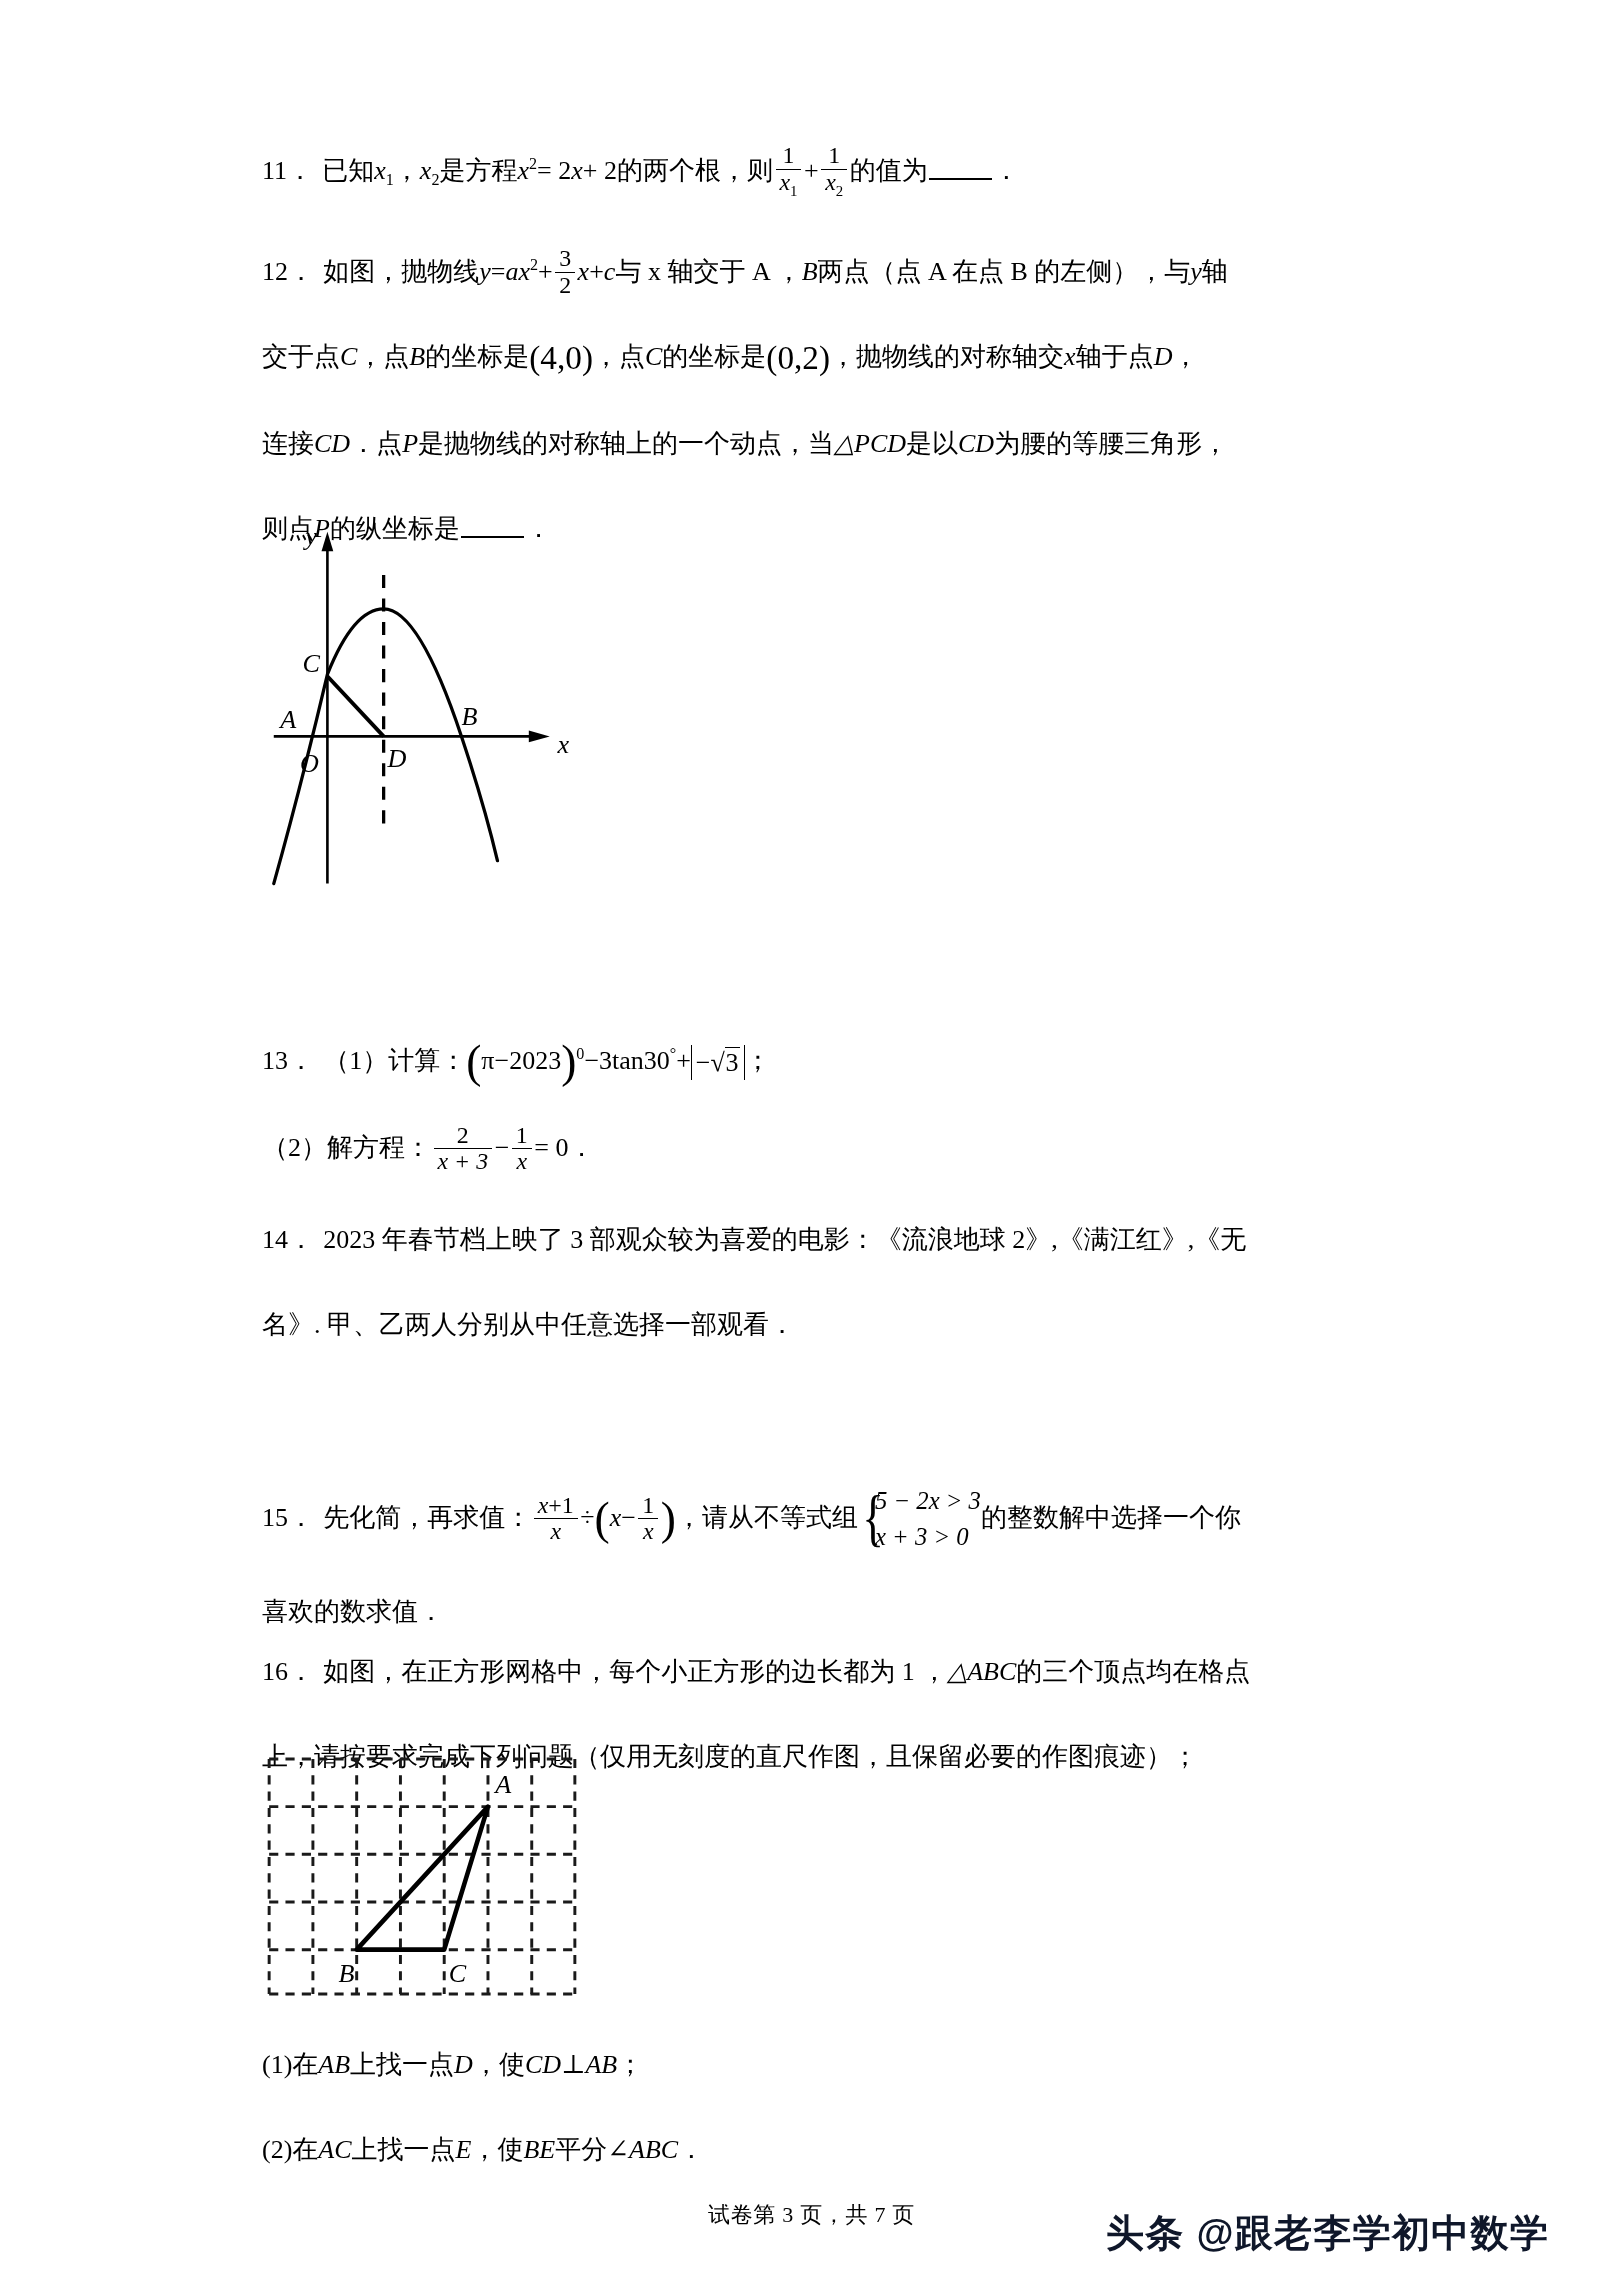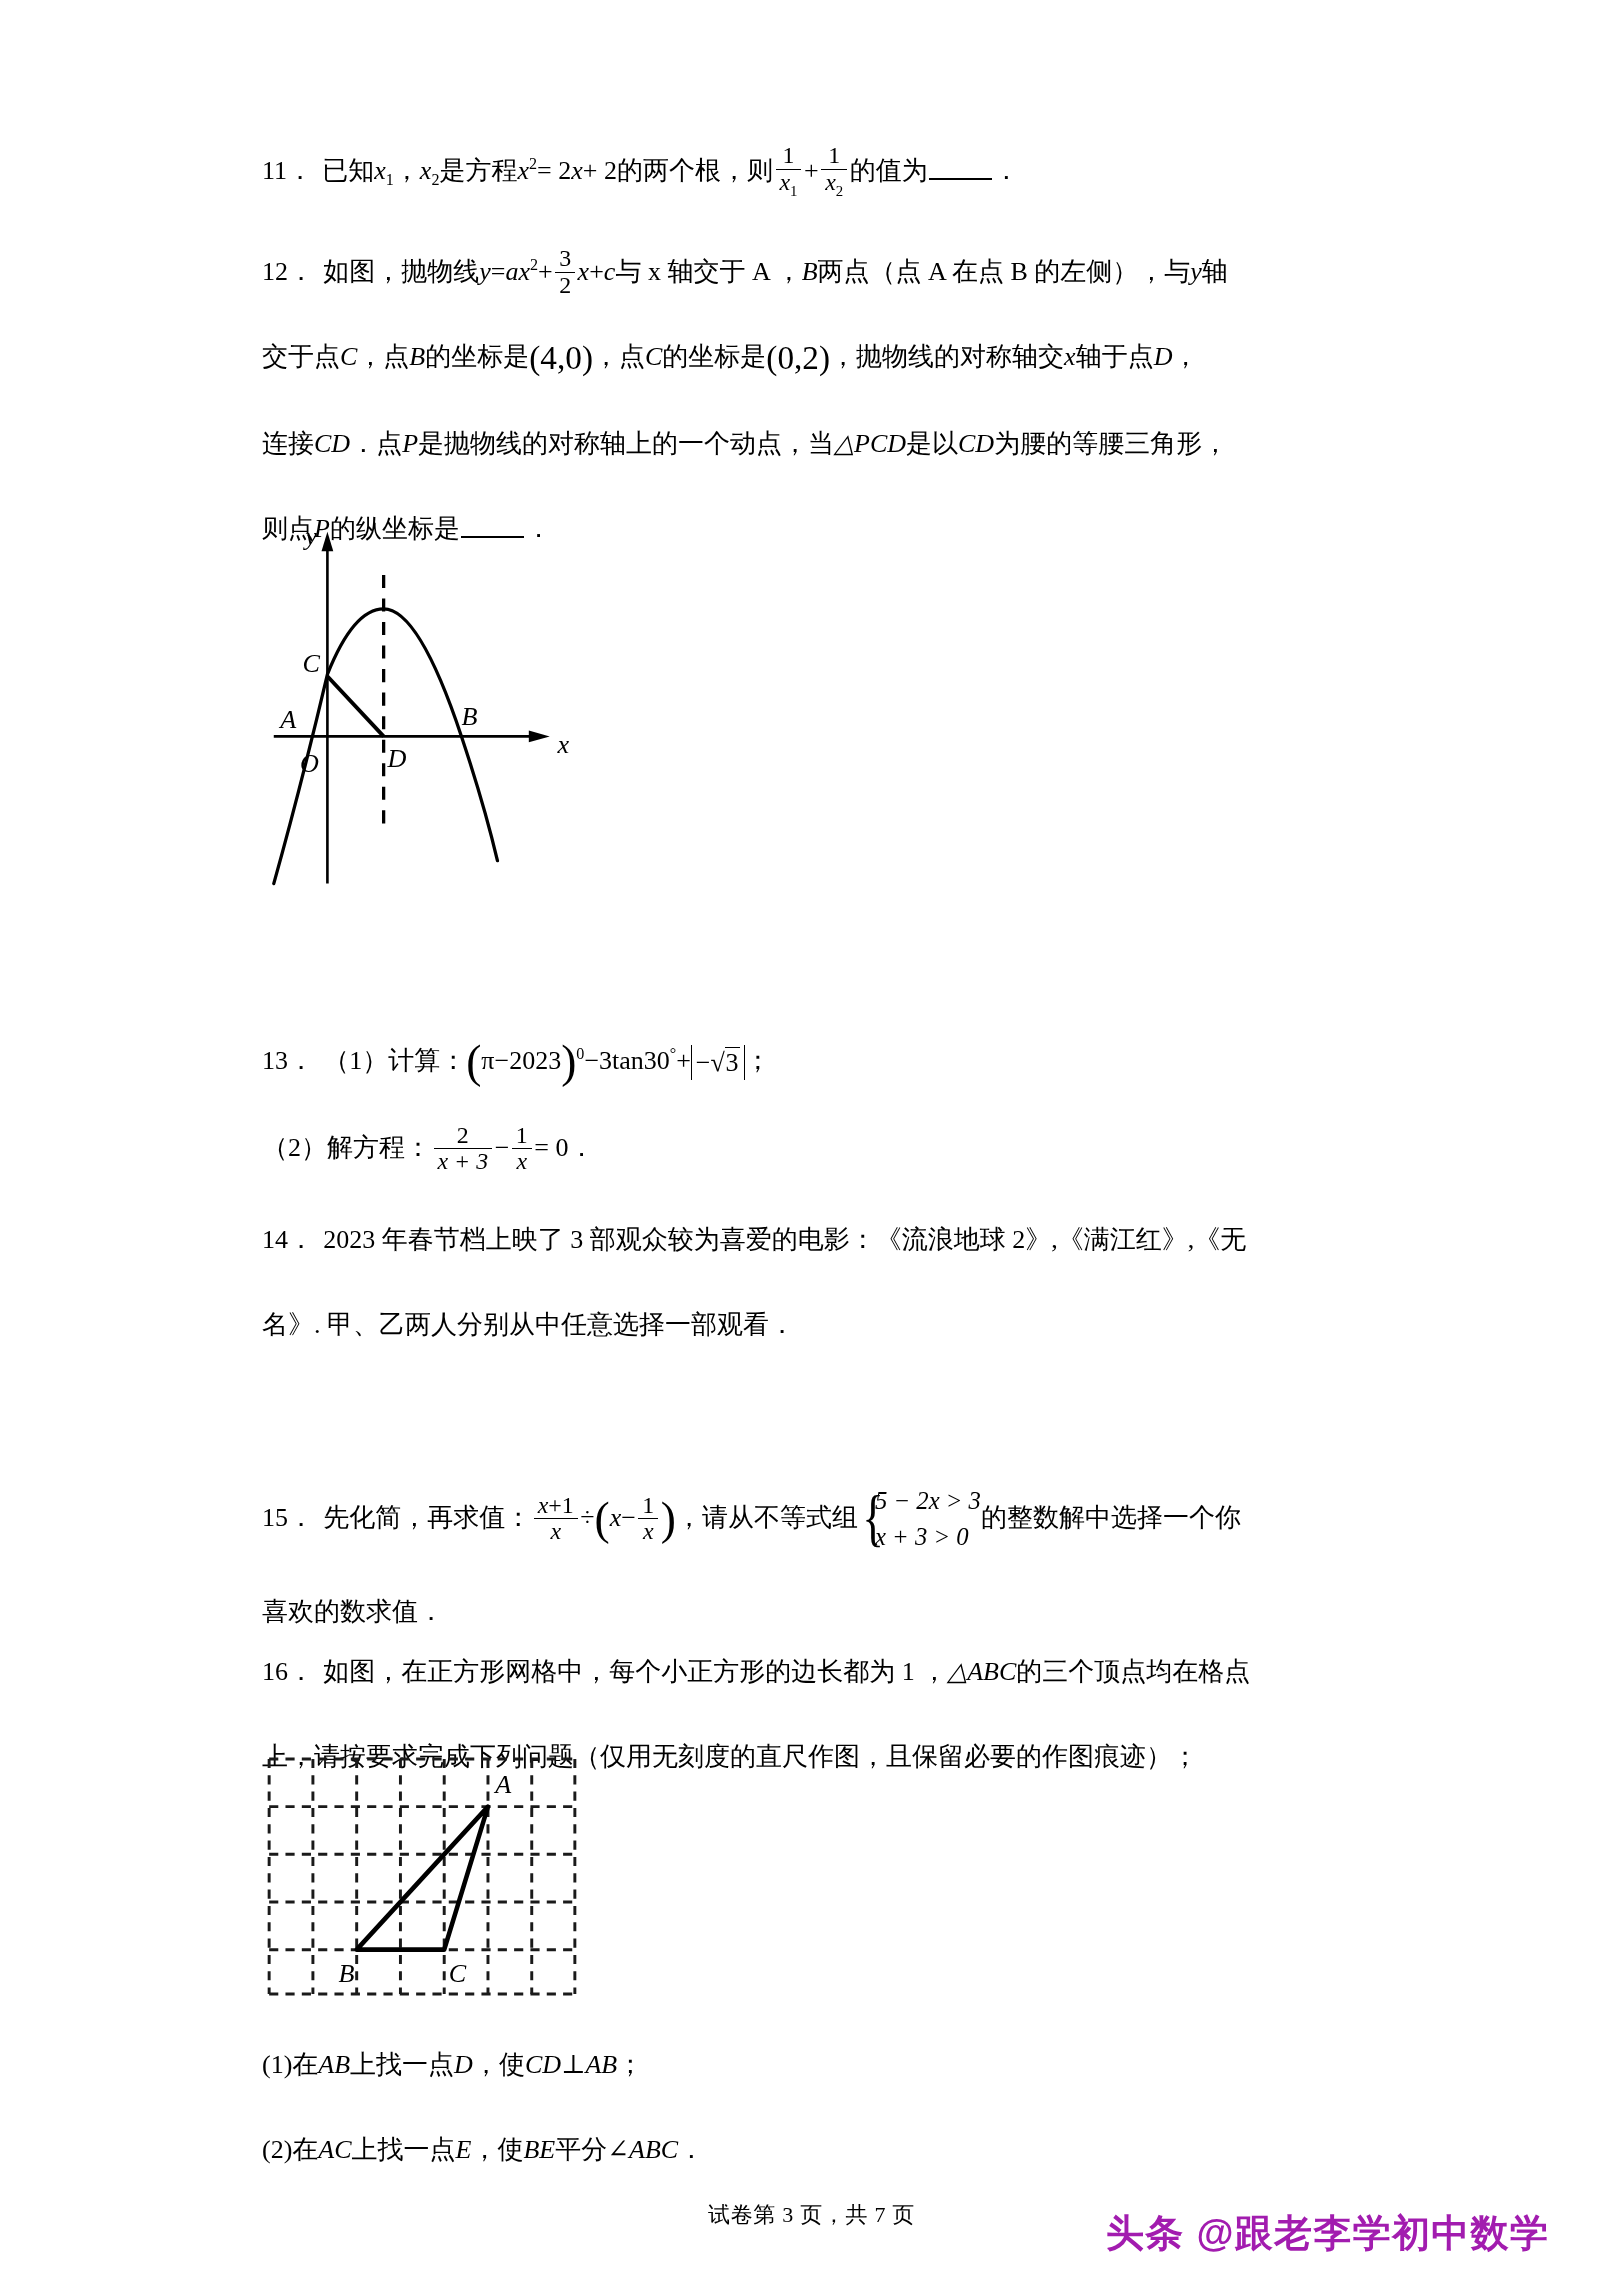--- a/index.html
+++ b/index.html
@@ -150,21 +150,21 @@
     text-align: center;
     font-size: 22px;
     letter-spacing: 0.7px;
   }
   .watermark {
     position: absolute;
     left: 1106px;
     top: 2208px;
     font-size: 38px;
     font-weight: bold;
-    color: #a21caf;
+    color: #0f172a;
     white-space: nowrap;
     font-family: "Liberation Sans", "DejaVu Sans", sans-serif;
     letter-spacing: 1.3px;
   }
 </style>
 </head>
 <body>
 
 <div class="page">
 

